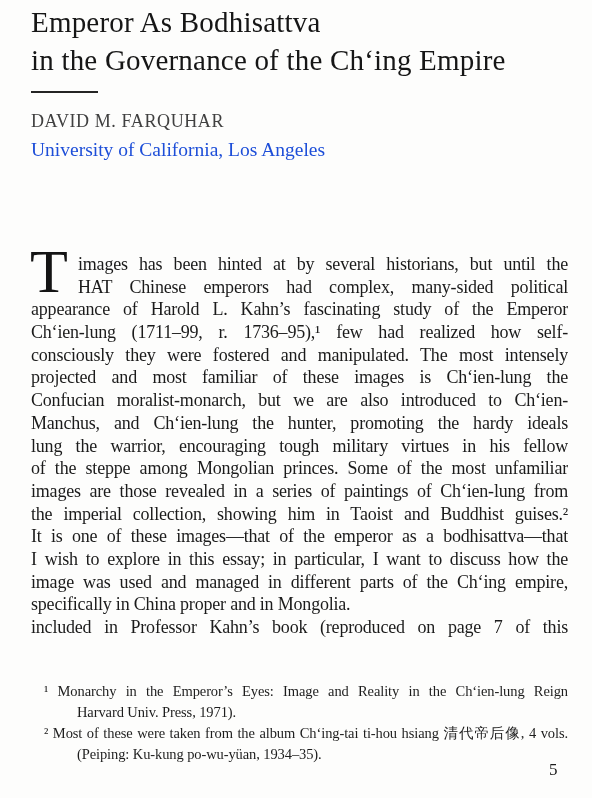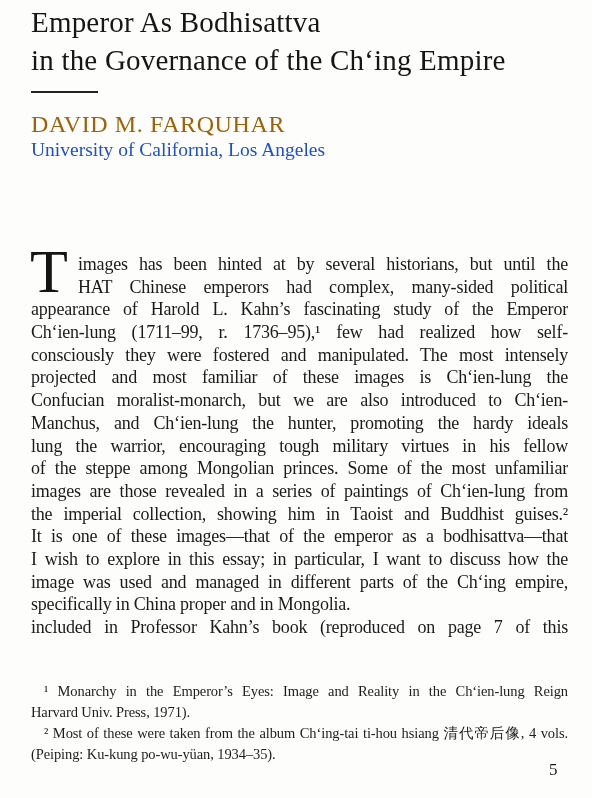--- a/index.html
+++ b/index.html
@@ -35,23 +35,23 @@
     top: 91px;
     width: 67px;
     height: 2px;
     background: #242424;
   }
 
   .author {
     position: absolute;
     left: 31px;
     top: 111px;
-    font-size: 24px;
+    font-size: 18px;
     letter-spacing: 0.6px;
-    color: #a16207;
+    color: #404040;
     white-space: nowrap;
   }
 
   .affiliation {
     position: absolute;
     left: 31px;
     top: 139px;
     font-size: 19.5px;
     color: #1d4ed8;
     white-space: nowrap;
@@ -99,21 +99,21 @@
     letter-spacing: -0.1px;
     color: #1d1d1d;
   }
   .fn-line {
     height: 21px;
     overflow: hidden;
     text-align: justify;
     text-align-last: justify;
   }
   .fn-line.fn-first { text-indent: 13px; }
-  .fn-line.fn-end { text-align-last: left; }
+  .fn-line.fn-end { text-align-last: left; margin-left: 46px; }
   .fn-marker { font-size: 14.5px; }
   .fn-italic { }
 
   
   .page-number {
     position: absolute;
     left: 549px;
     top: 760px;
     font-size: 17px;
     color: #1b1b1b;

